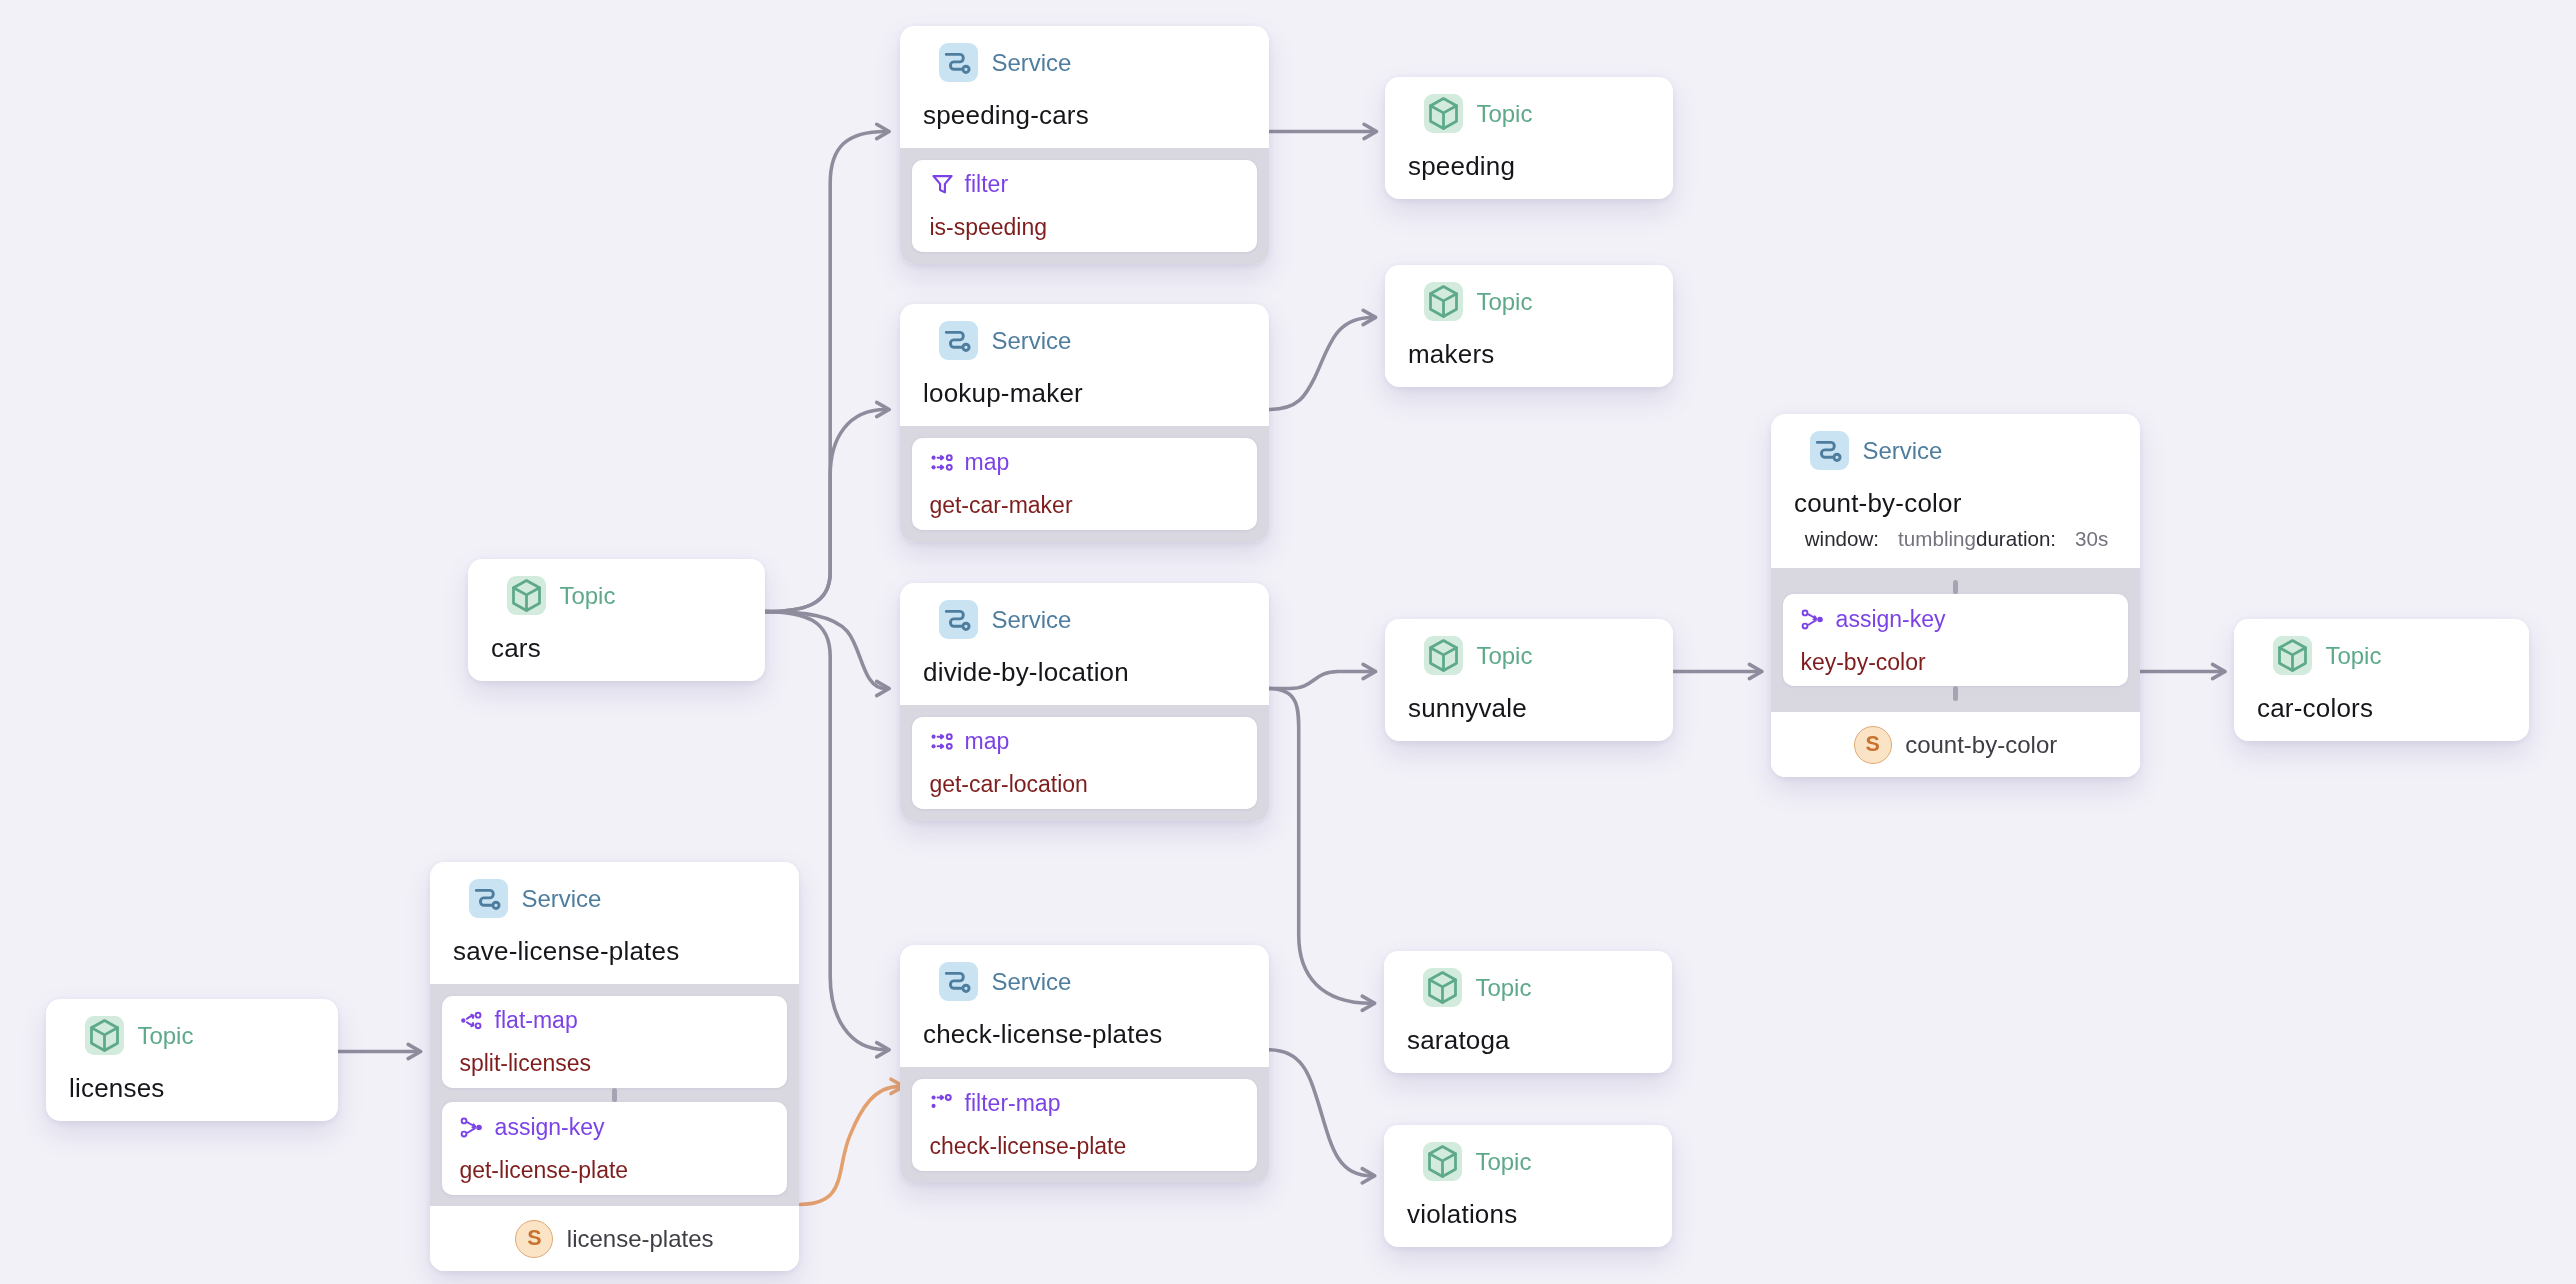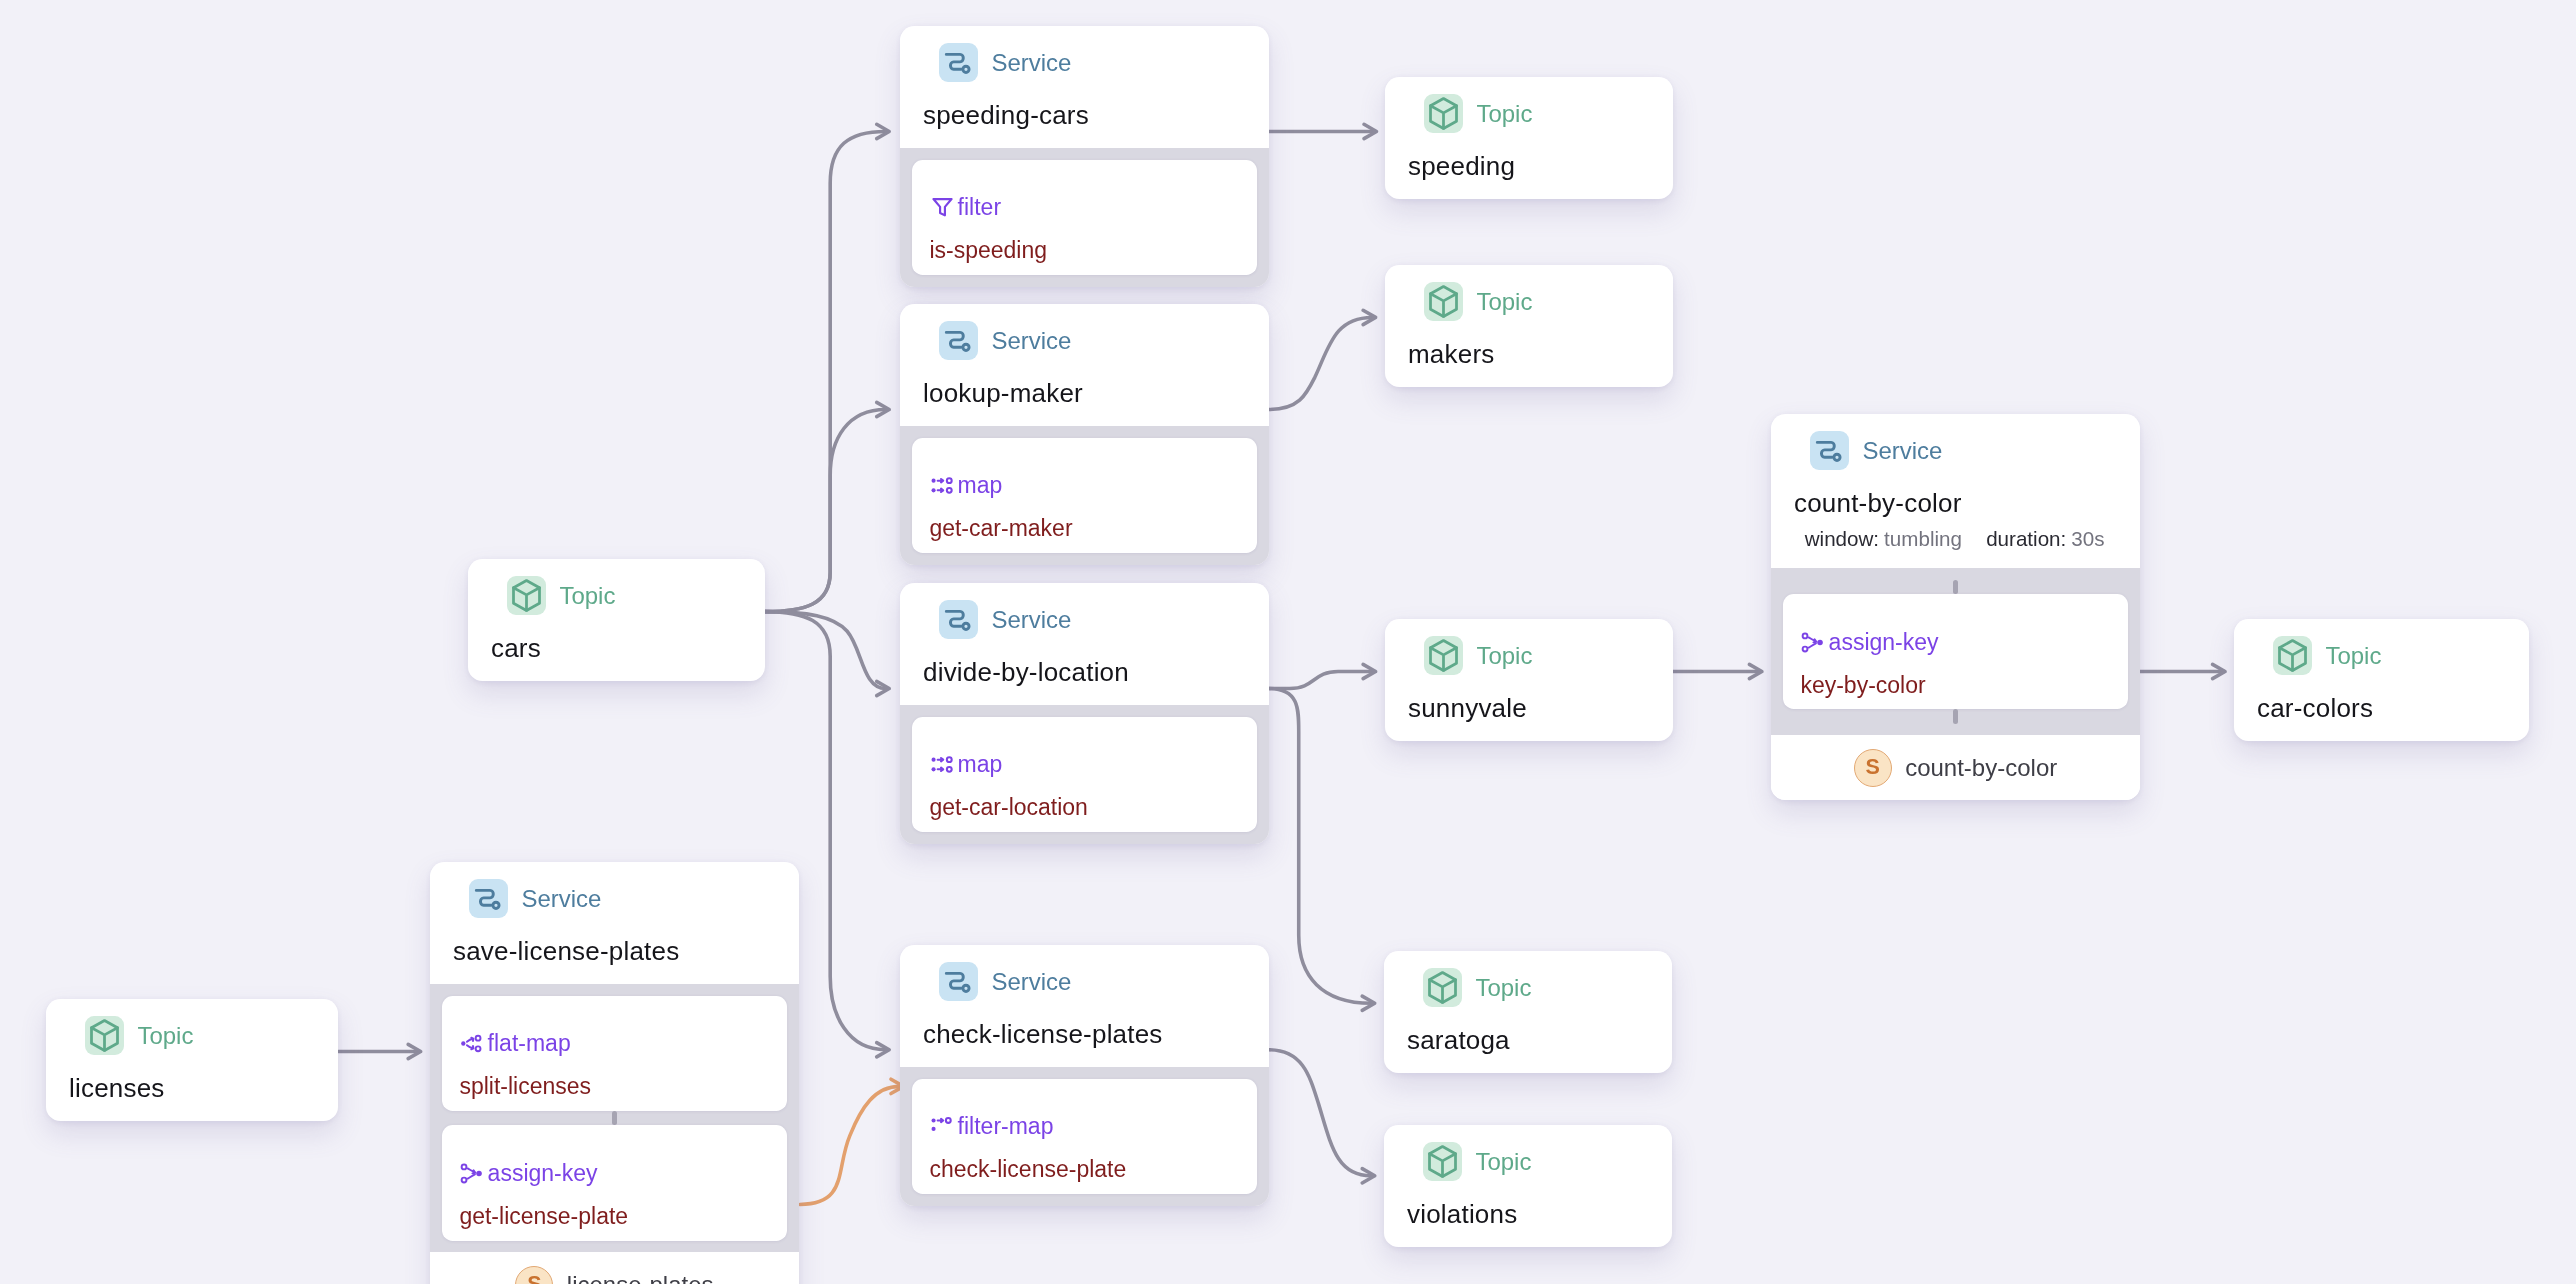--- a/index.html
+++ b/index.html
@@ -25,25 +25,25 @@
   .type-label{font-size:24px;font-weight:500;}
   .topic .type-label{color:#5ea98a;}
   .service .type-label{color:#4e7d9e;}
   .node-name{font-size:26px;font-weight:500;color:#15151a;margin-top:18px;letter-spacing:0.2px;}
 
   
   .svc-header{padding:17px 23px;}
   .svc-meta{display:flex;justify-content:space-between;align-items:baseline;margin-top:8px;padding:0 12.5px 0 10.7px;}
   .meta-pair{font-size:20.6px;}
   .meta-label{color:#2a2a32;font-weight:500;}
-  .meta-value{color:#73737e;margin-left:5px;}
+  .meta-value{color:#73737e;margin-left:19px;}
   .svc-body{background:#d9d8e1;padding:11.6px;display:flex;flex-direction:column;align-items:center;}
   .op-card{background:#ffffff;border-radius:10.7px;padding:10.7px 16px;width:100%;box-sizing:border-box;
            box-shadow:0 0.9px 2.7px rgba(90,80,140,.10);}
-  .op-head{display:flex;align-items:center;gap:1px;margin-top:23px;}
+  .op-head{display:flex;align-items:center;gap:8px;}
   .op-type{font-size:23px;font-weight:500;color:#7b43e6;}
   .op-name{font-size:23px;color:#7f1d1d;margin-top:15px;margin-left:1.8px;}
   .op-icon{width:29px;height:29px;flex:0 0 auto;display:flex;align-items:center;justify-content:center;}
   .op-connector{width:4.5px;height:14.3px;background:#a6a4b2;border-radius:2.7px;margin:0;}
   .svc-footer{background:#ffffff;padding:13.4px 18px;display:flex;align-items:center;justify-content:center;gap:13.4px;}
   .store-badge{width:38px;height:38px;border-radius:50%;background:#fae4c5;border:1.8px solid #e2a873;
                display:flex;align-items:center;justify-content:center;box-sizing:border-box;
                font-size:21.5px;font-weight:600;color:#c9722f;}
   .store-name{font-size:24px;font-weight:500;color:#3e3e46;}
 </style>

